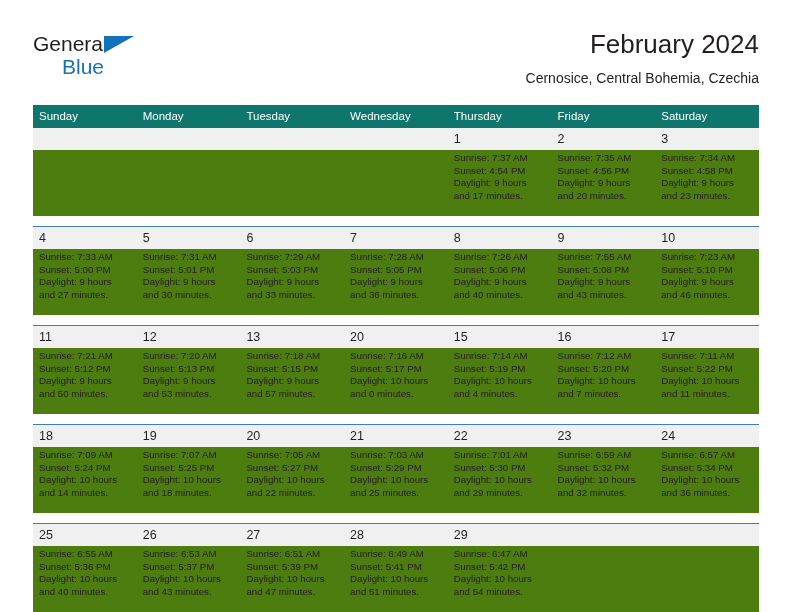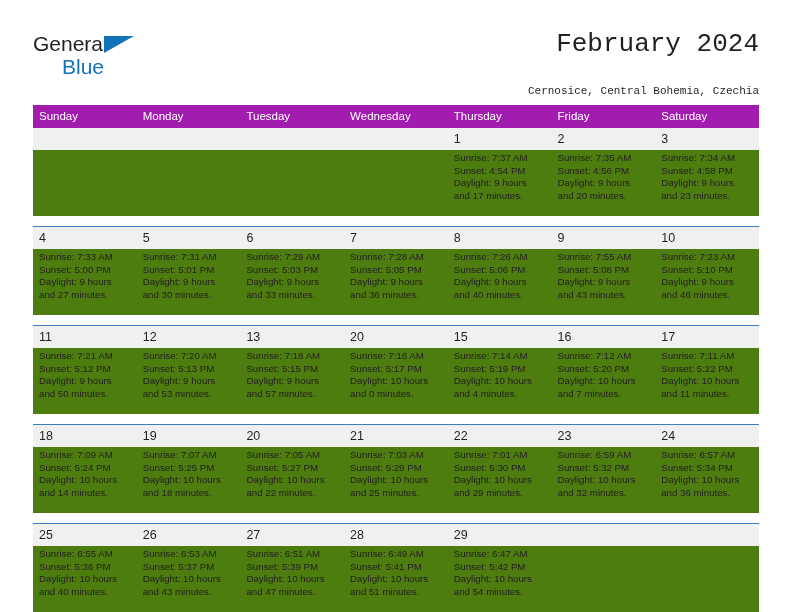--- a/index.html
+++ b/index.html
@@ -68,48 +68,47 @@
     font-size: 21px;
     color: #1273ba;
     line-height: 24px;
   }
 
   .titles {
     position: absolute;
     right: 0px;
     top: 0px;
     text-align: right;
-    font-family: Liberation Mono, monospace;
   }
   .cal-title {
     font-size: 26px;
     color: #231f20;
     line-height: 32px;
     white-space: nowrap;
   }
   .cal-subtitle {
-    font-size: 11px;
+    font-size: 14px;
     color: #231f20;
     line-height: 20px;
-    margin-top: 21px;
+    margin-top: 8px;
     white-space: nowrap;
   }
 
   
   .calendar {
     position: absolute;
     left: 33px;
     top: 105px;
     width: 726px;
     border-collapse: collapse;
     table-layout: fixed;
   }
 
   .calendar th {
-    background: #a21caf;
+    background: #0f766e;
     color: #ffffff;
     font-size: 11.5px;
     font-weight: normal;
     text-align: left;
     padding: 4px 0 5px 6px;
     line-height: 14px;
     border: none;
   }
 
   .week-sep td {

